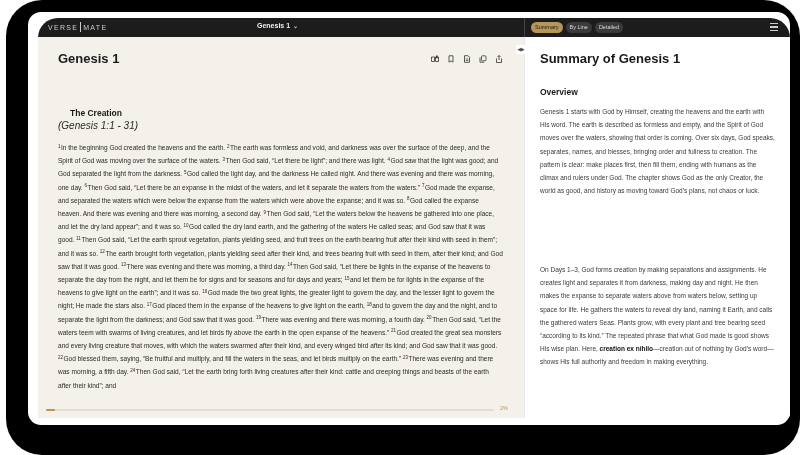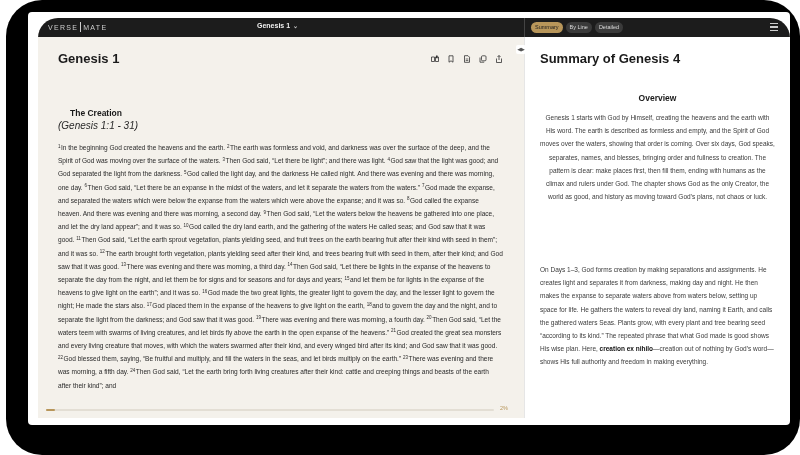--- a/index.html
+++ b/index.html
@@ -4,21 +4,21 @@
 <style>
   * { box-sizing: border-box; margin: 0; padding: 0; }
   html, body { width: 800px; height: 455px; overflow: hidden; background: #ffffff; }
   body { position: relative; font-family: "Liberation Sans", sans-serif; }
   .backdrop {
     position: absolute; left: 6px; top: 0; width: 794px; height: 455px;
     background: #000; border-radius: 36px;
   }
   .bezel {
     position: absolute; left: 28px; top: 12px; width: 762px; height: 413px;
-    background: #ffffff; border-radius: 4px; overflow: hidden;
+    background: #ffffff; border-radius: 13px; overflow: hidden;
   }
   .app {
     position: absolute; left: 10px; top: 6px; width: 752px; height: 400px;
     border-radius: 20px 20px 0 0; overflow: hidden; background: #f4f1eb;
   }
   .topbar {
     position: absolute; left: 0; top: 0; width: 100%; height: 19px;
     background: #1c1c1c; display: flex; align-items: center;
   }
   .topbar-left { position: relative; width: 486px; height: 19px; }
@@ -149,22 +149,22 @@
       <div class="progress-track">
         <div class="progress-fill"></div>
       </div>
       <div class="progress-label">2%</div>
     </div>
 
     <div class="pane-divider"></div>
     <div class="resize-handle">◀▶</div>
 
     <div class="right-pane">
-      <div class="summary-title">Summary of Genesis 4</div>
-      <div class="summary-section" style="top:56px;text-align:center;">
+      <div class="summary-title">Summary of Genesis 1</div>
+      <div class="summary-section" style="top:50px;">
         <h3>Overview</h3>
         <p>Genesis 1 starts with God by Himself, creating the heavens and the earth with His word. The earth is described as formless and empty, and the Spirit of God moves over the waters, showing that order is coming. Over six days, God speaks, separates, names, and blesses, bringing order and fullness to creation. The pattern is clear: make places first, then fill them, ending with humans as the climax and rulers under God. The chapter shows God as the only Creator, the world as good, and history as moving toward God’s plans, not chaos or luck.</p>
       </div>
       <div class="summary-section" style="top:226px;">
         <p><span>On Days 1–3, God forms creation by making separations and assignments. He creates light and separates it from darkness, making day and night. He then makes the expanse to separate waters above from waters below, setting up space for life. He gathers the waters to reveal dry land, naming it Earth, and calls the gathered waters Seas. Plants grow, with every plant and tree bearing seed “according to its kind.” The repeated phrase that what God made is good shows His wise plan. Here, </span><b>creation ex nihilo</b><span>—creation out of nothing by God’s word—shows His full authority and freedom in making everything.</span></p>
       </div>
     </div>
 
   </div>
 </div>

